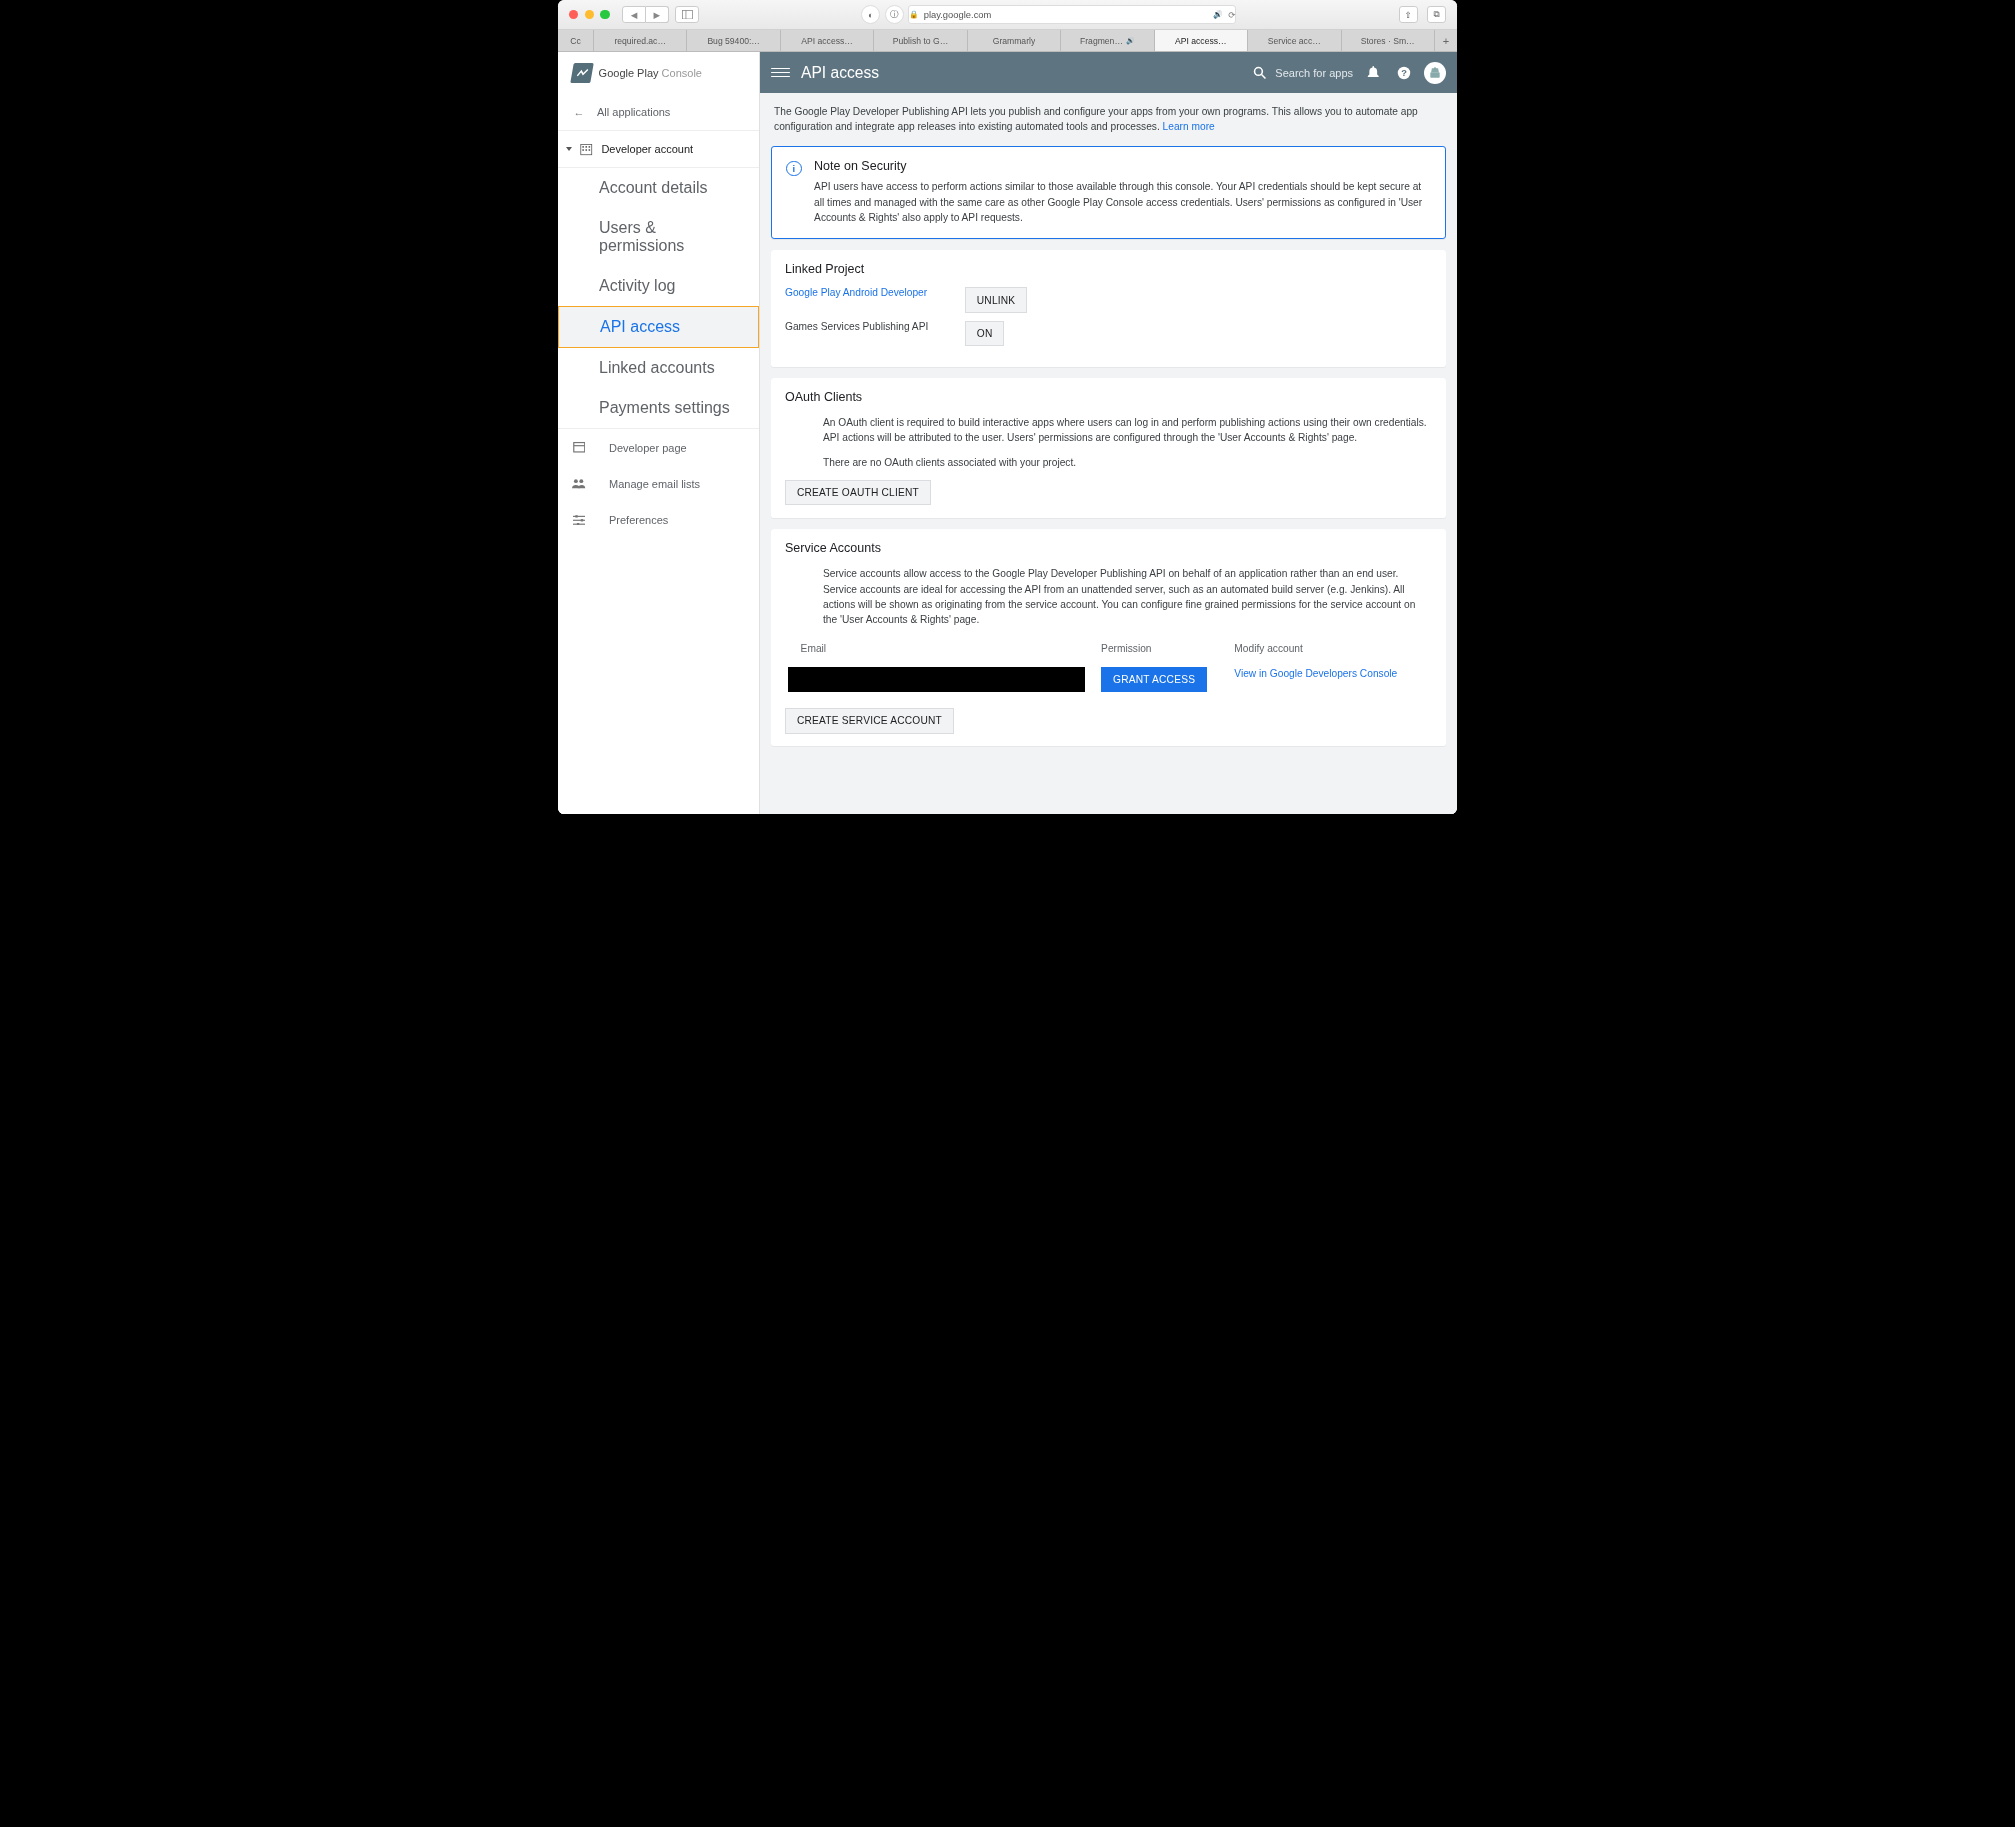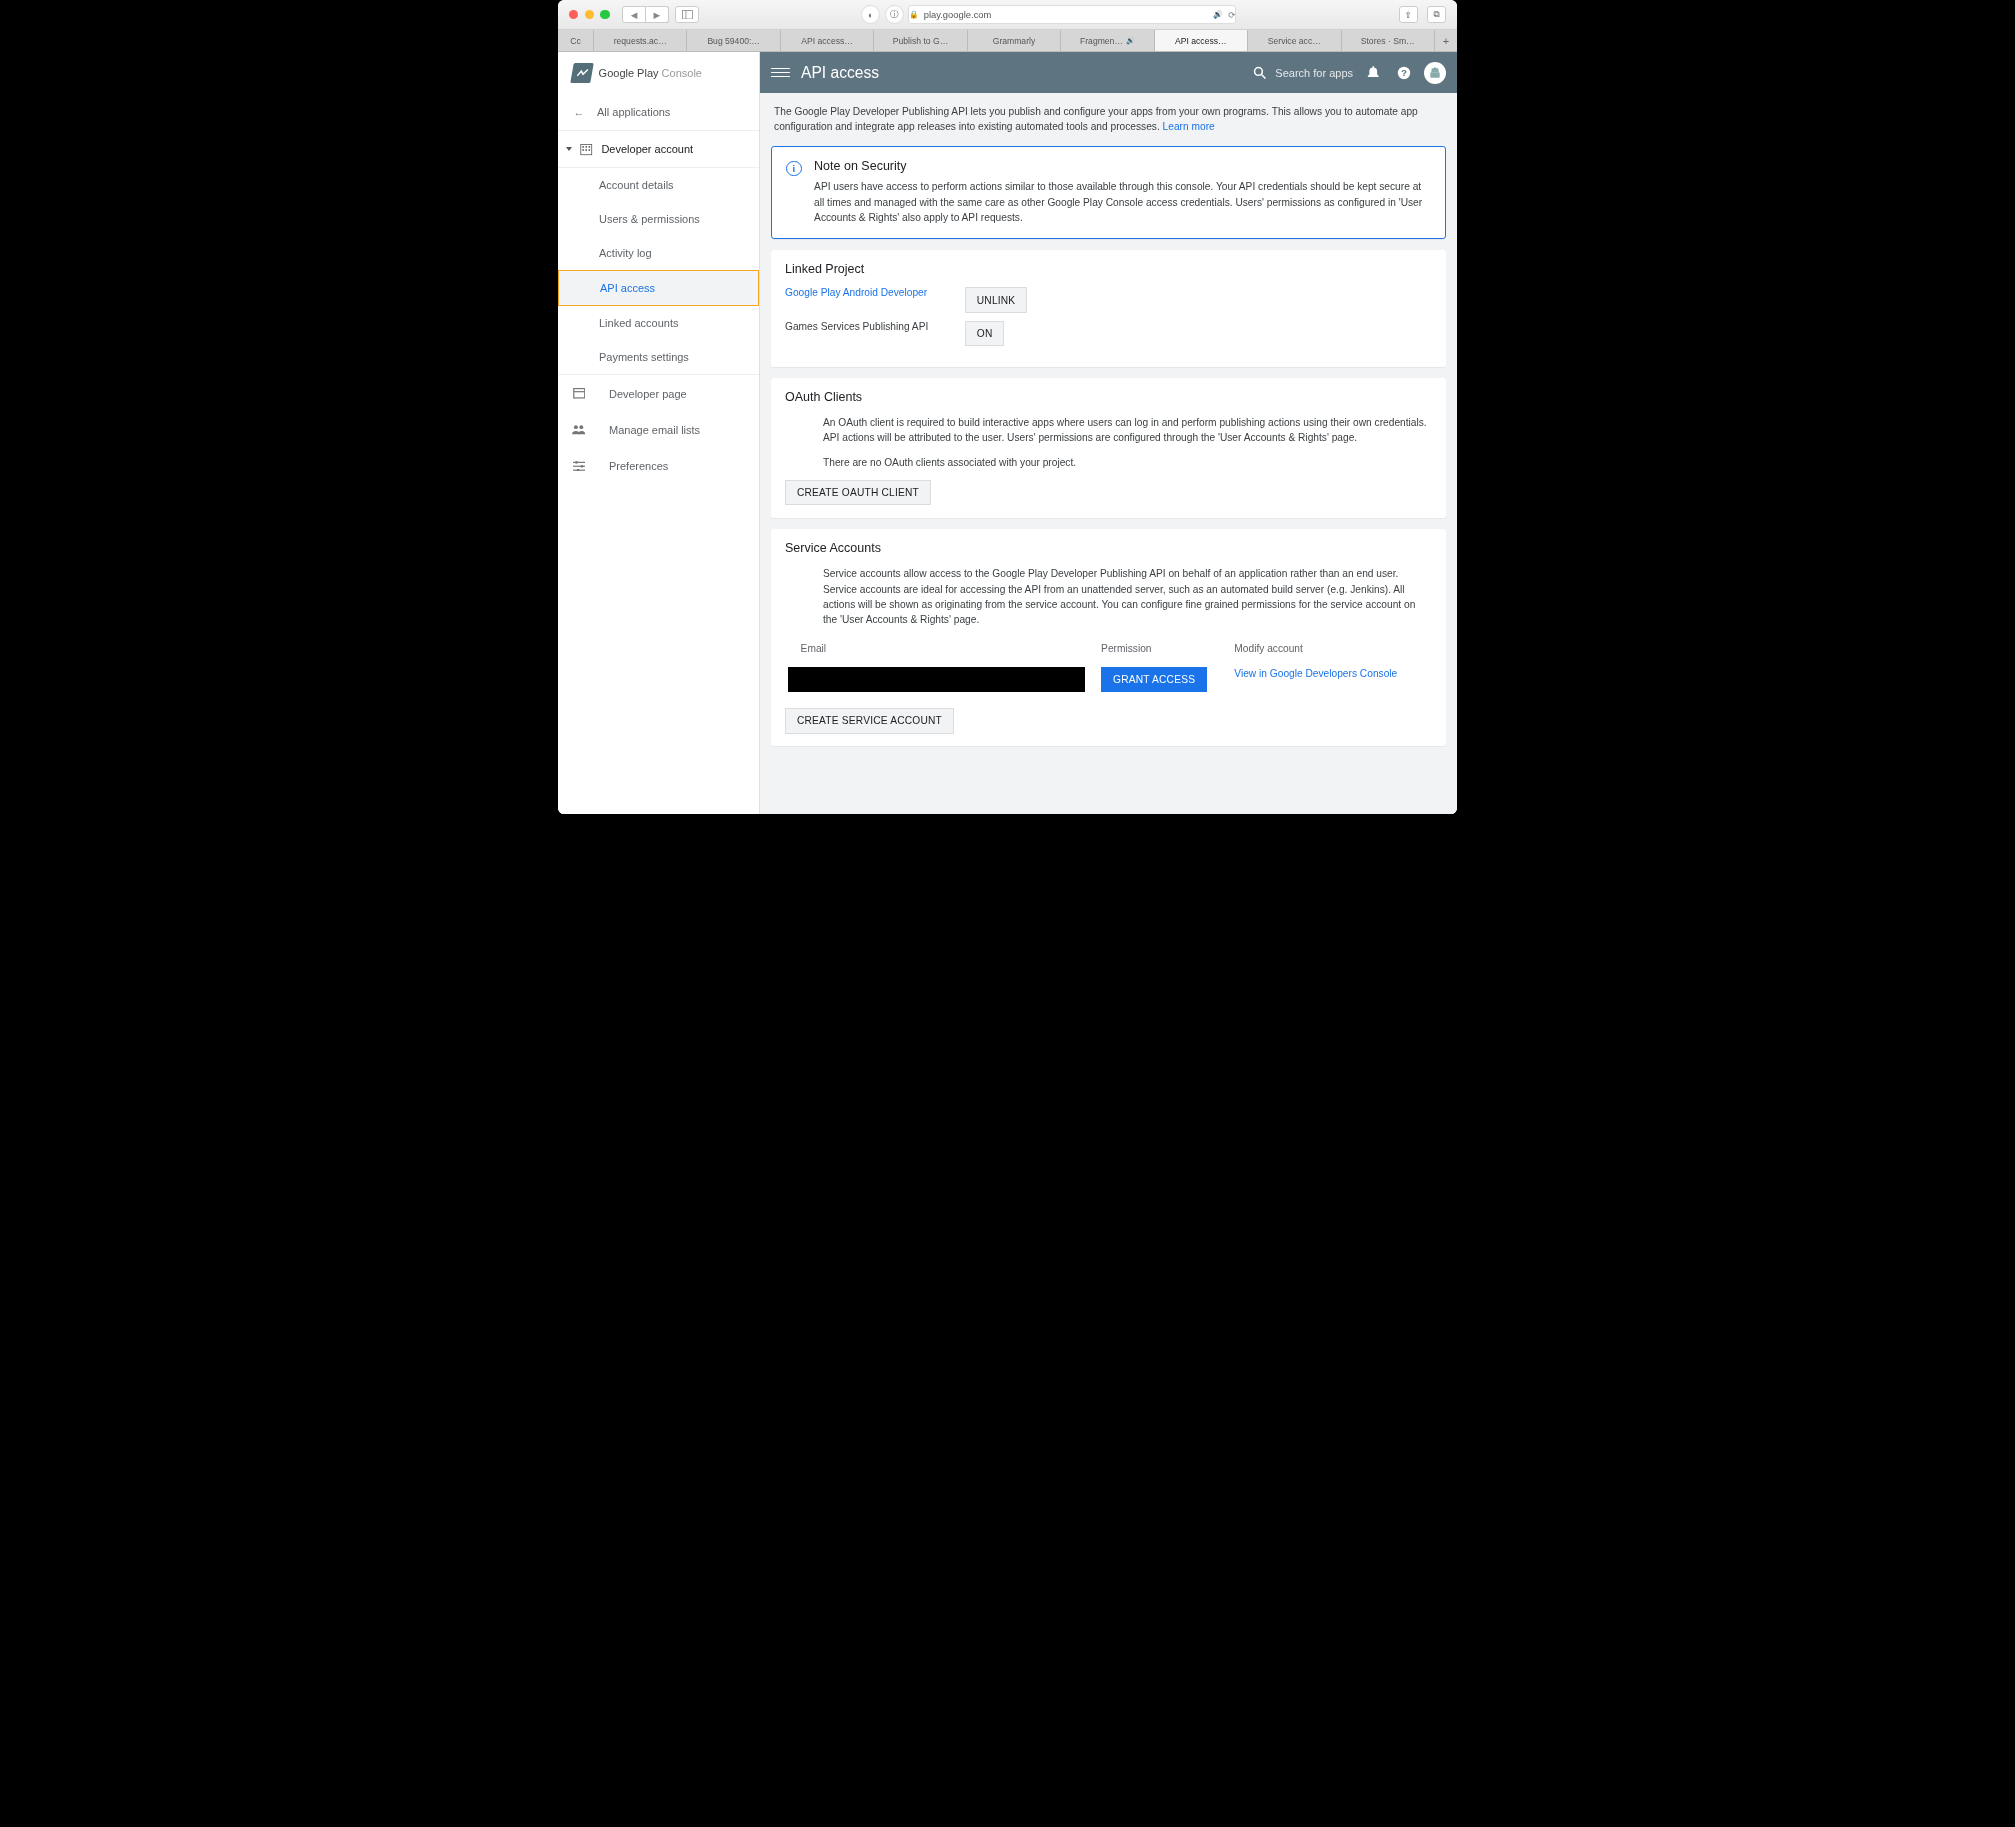--- a/index.html
+++ b/index.html
@@ -35,21 +35,21 @@
   
   .app { position:absolute; top:52px; left:0; right:0; bottom:0; display:flex; background:#fff;}
   .sidebar { width:202px; border-right:0.8px solid #e0e0e0; background:#fff; display:flex; flex-direction:column;}
   .logo { padding:11px 14px; display:flex; align-items:center; gap:6.3px;}
   .logo-badge { width:20.3px; height:20.3px; background:#546e7a; border-radius:1.6px; transform:skewX(-10deg); display:flex; align-items:center; justify-content:center;}
   .logo-txt{font-size:11px; color:#444;}
   .logo-txt .light{color:#999; font-weight:300;}
   .all-apps { padding:11px 14px; display:flex; align-items:center; gap:11px; color:#5f6368; font-size:11px; border-bottom:0.8px solid #eee; cursor:pointer;}
   .section-hdr { padding:11px 7.8px 11px 7.8px; display:flex; align-items:center; gap:7.8px; color:#212121; font-size:11px; font-weight:500; border-bottom:0.8px solid #eee;}
   .caret{width:0;height:0;border-left:3.9px solid transparent;border-right:3.9px solid transparent;border-top:4.7px solid #555;}
-  .subitem { padding:11px 16px 11px 41px; font-size:11px; color:#5f6368; cursor:pointer;}
+  .subitem { padding:11px 16px 11px 41px; font-size:16px; color:#5f6368; cursor:pointer;}
   .subitem.selected { color:#1a73e8; border:1.6px solid #f5a623; background:#f1f3f4;}
   .sep{height:0.8px;background:#eee;}
   .sideitem { padding:11px 14px; display:flex; align-items:flex-end; gap:23px; color:#5f6368; font-size:11px; cursor:pointer;}
   .ic{width:14px;height:14px;display:inline-flex;align-items:center;justify-content:center;color:#757575;}
 
   .main { flex:1; display:flex; flex-direction:column; background:#f1f3f4; min-width:0;}
   .topbar { height:41px; background:#5f7481; color:#fff; display:flex; align-items:center; padding:0 11px; gap:11px;}
   .menu-ic{width:19px;display:flex;flex-direction:column;gap:2.3px;}
   .menu-ic span{height:1.6px;background:#fff;border-radius:0.8px;}
   .top-title{font-size:15.6px; font-weight:400;}
@@ -119,21 +119,21 @@
       <div class="rtool">⇧</div>
       <div class="rtool">⧉</div>
     </div>
   </div>
 
   <div class="tabbar">
     <div class="tab narrow">
         <span class="tabtxt">Cc</span>
       </div>
     <div class="tab">
-        <span class="tabtxt">requests.ac…</span>
+        <span class="tabtxt">required.ac…</span>
       </div>
     <div class="tab">
         <span class="tabtxt">Bug 59400:…</span>
       </div>
     <div class="tab">
         <span class="tabtxt">API access…</span>
       </div>
     <div class="tab">
         <span class="tabtxt">Publish to G…</span>
       </div>

